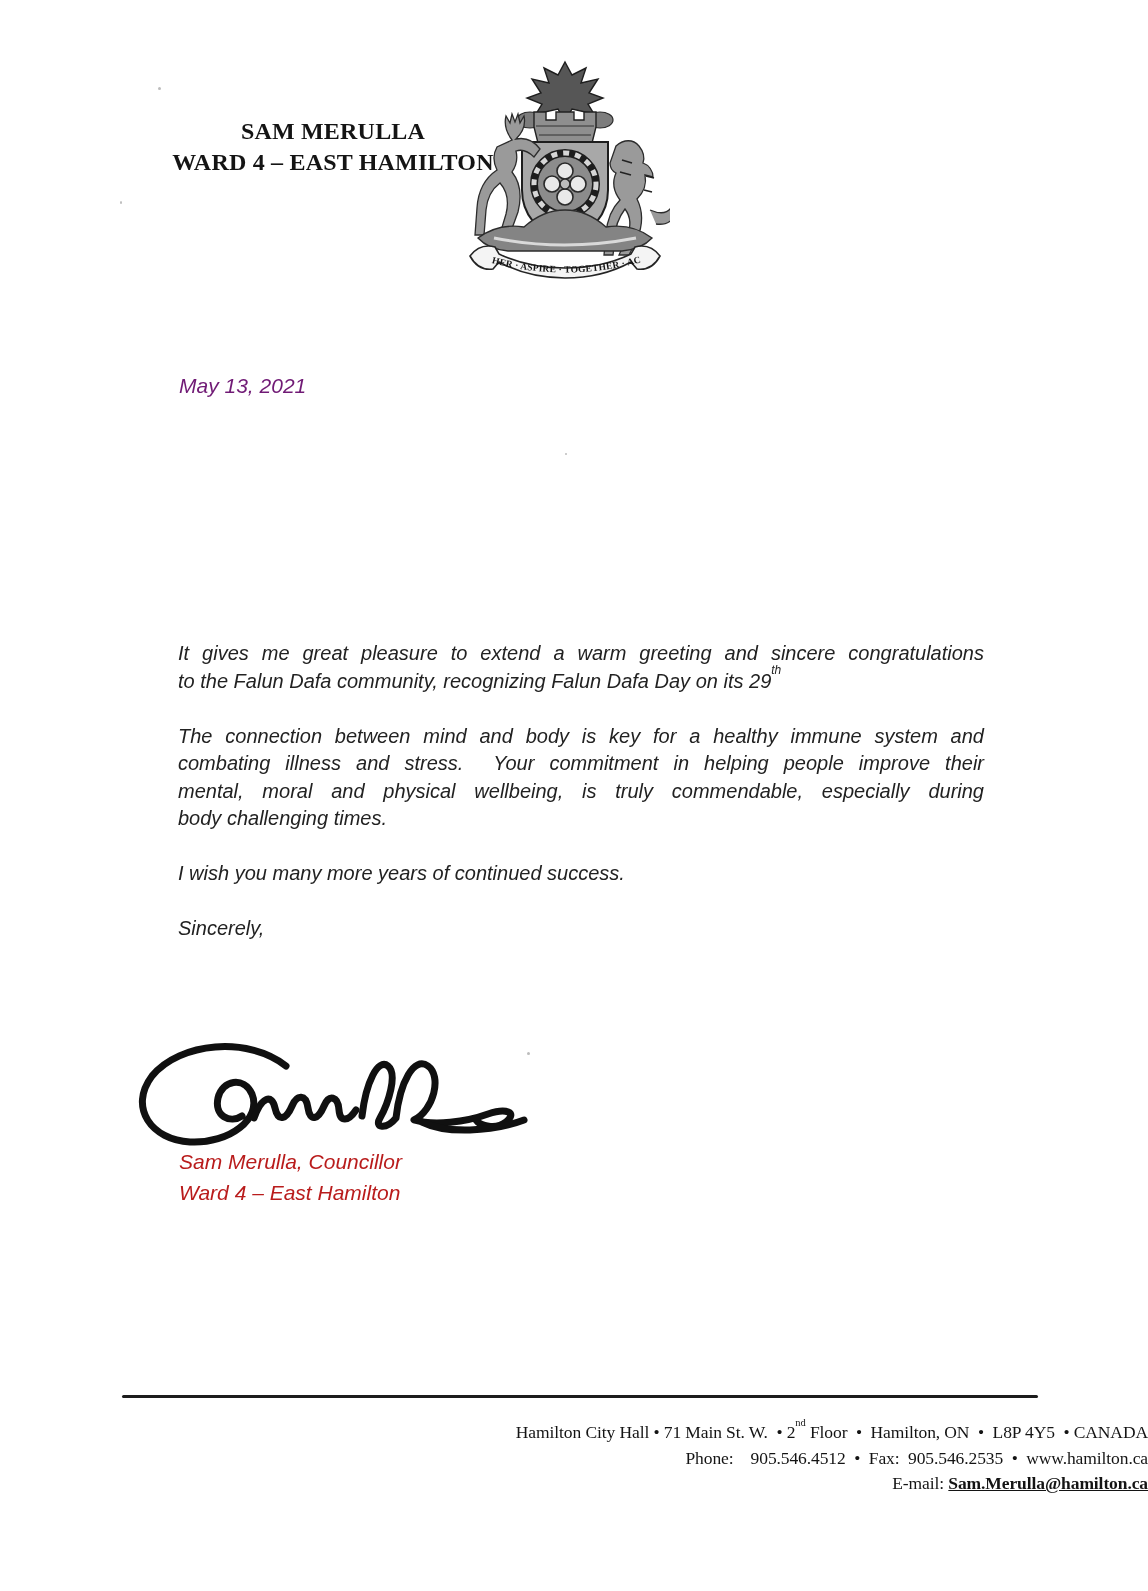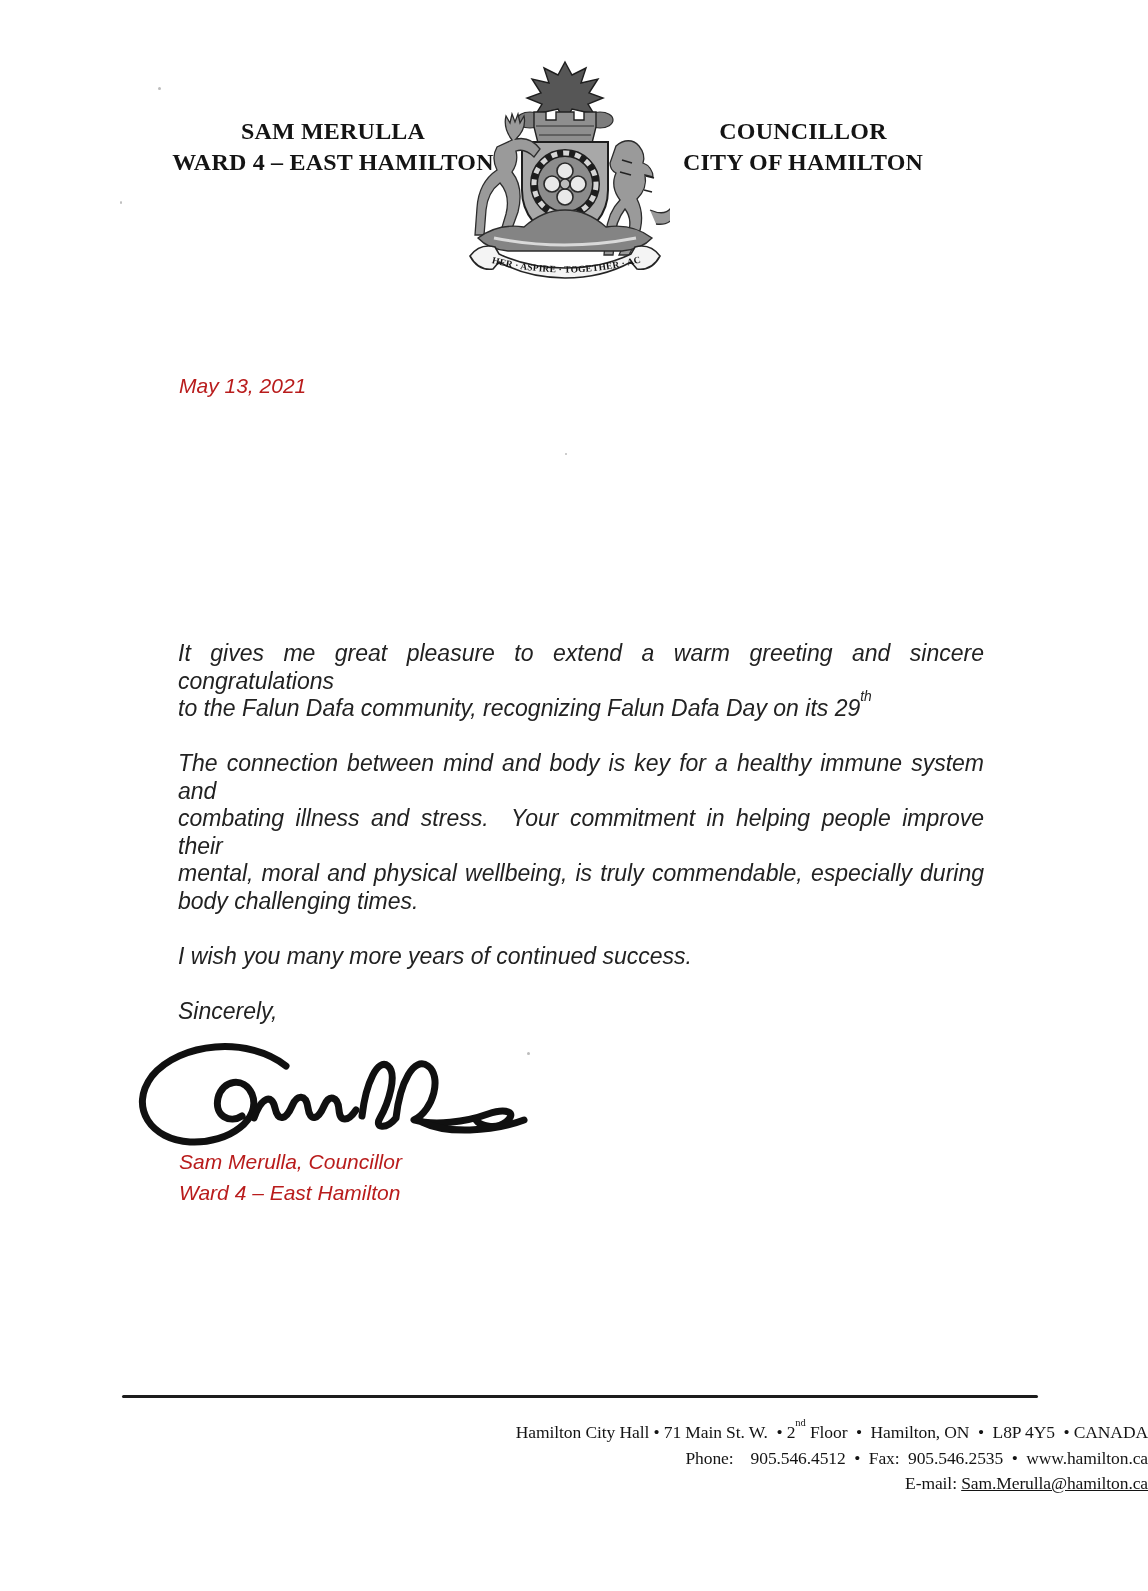--- a/index.html
+++ b/index.html
@@ -15,25 +15,25 @@
     position:absolute; text-align:center;
     font-family:"Liberation Serif", serif; font-weight:700;
     font-size:24px; line-height:31px; color:#141414; letter-spacing:.2px;
   }
   .mast-left  { left:158px; top:116px; width:350px; }
   .mast-right { left:648px; top:116px; width:310px; }
   .crest { position:absolute; left:460px; top:60px; width:210px; height:228px; }
   
   .date {
     position:absolute; left:179px; top:374px;
-    font-style:italic; font-size:21px; color:#b91c1c;
+    font-style:italic; font-size:21px; color:#701a75;
   }
   .body-block {
     position:absolute; left:178px; top:640px; width:806px;
-    font-style:italic; font-size:23px; line-height:27.5px; color:#222;
+    font-style:italic; font-size:20px; line-height:27.5px; color:#222;
   }
   .para { margin-bottom:27.5px; }
   .line { white-space:pre-wrap; }
   .line.jl { text-align:justify; text-align-last:justify; }
   sup { font-size:.6em; position:relative; top:-.45em; line-height:0; }
   .signature-svg { position:absolute; left:136px; top:1036px; width:398px; height:120px; }
   .sig-block {
     position:absolute; left:179px; top:1146px;
     font-style:italic; font-size:21px; line-height:31px; color:#b91c1c;
   }
@@ -41,21 +41,21 @@
   .footer-rule {
     position:absolute; left:122px; top:1395px; width:916px; height:3px;
     background:#1c1c1c; border-radius:2px;
   }
   .footer-block {
     position:absolute; left:0; top:1420px; width:100%; text-align:right;
     font-family:"Liberation Serif", serif; font-size:17.5px; line-height:25.5px;
     color:#141414; letter-spacing:-0.1px;
   }
   .ftr-line { white-space:pre-wrap; }
-  .u { text-decoration:underline; }
+  .u { text-decoration:underline;font-weight:bold; }
   
   .speck { position:absolute; background:#6b6b6b; border-radius:50%; opacity:.45; }
 </style>
 </head>
 <body>
 
 <div class="page">
 
   <div class="mast-block mast-left">
     <div>SAM MERULLA</div>
@@ -104,24 +104,20 @@
       <g>
         <path d="M10 196 q10-13 25-9 l4 7 q29 14 66 14 q37 0 66-14 l4-7 q15-4 25 9 q-8 15-23 13 l-6-7 q-29 16-66 16 q-37 0-66-16 l-6 7 q-15 2-23-13 z" fill="#f4f4f4" stroke="#242424" stroke-width="1.6"></path>
         <path id="mottoPath" d="M32 203 Q 105 222 178 203" fill="none"></path>
         <text font-family="Liberation Serif, serif" font-size="9.5" font-weight="700" fill="#161616" letter-spacing="0.2">
           <textPath href="#mottoPath" xlink:href="#mottoPath" startOffset="50%" text-anchor="middle">TOGETHER · ASPIRE · TOGETHER · ACHIEVE</textPath>
         </text>
       </g>
     </svg>
   </div>
 
-  <div class="mast-block mast-right">
-    <div>COUNCILLOR</div>
-    <div>CITY OF HAMILTON</div>
-  </div>
 
   <div class="date">May 13, 2021</div>
 
   <div class="body-block" id="letter-body">
       <div class="para">
         <div class="line jl">It gives me great pleasure to extend a warm greeting and sincere congratulations</div>
         <div class="line">to the Falun Dafa community, recognizing Falun Dafa Day on its 29<sup>th</sup></div>
       </div>
       <div class="para">
         <div class="line jl">The connection between mind and body is key for a healthy immune system and</div>

